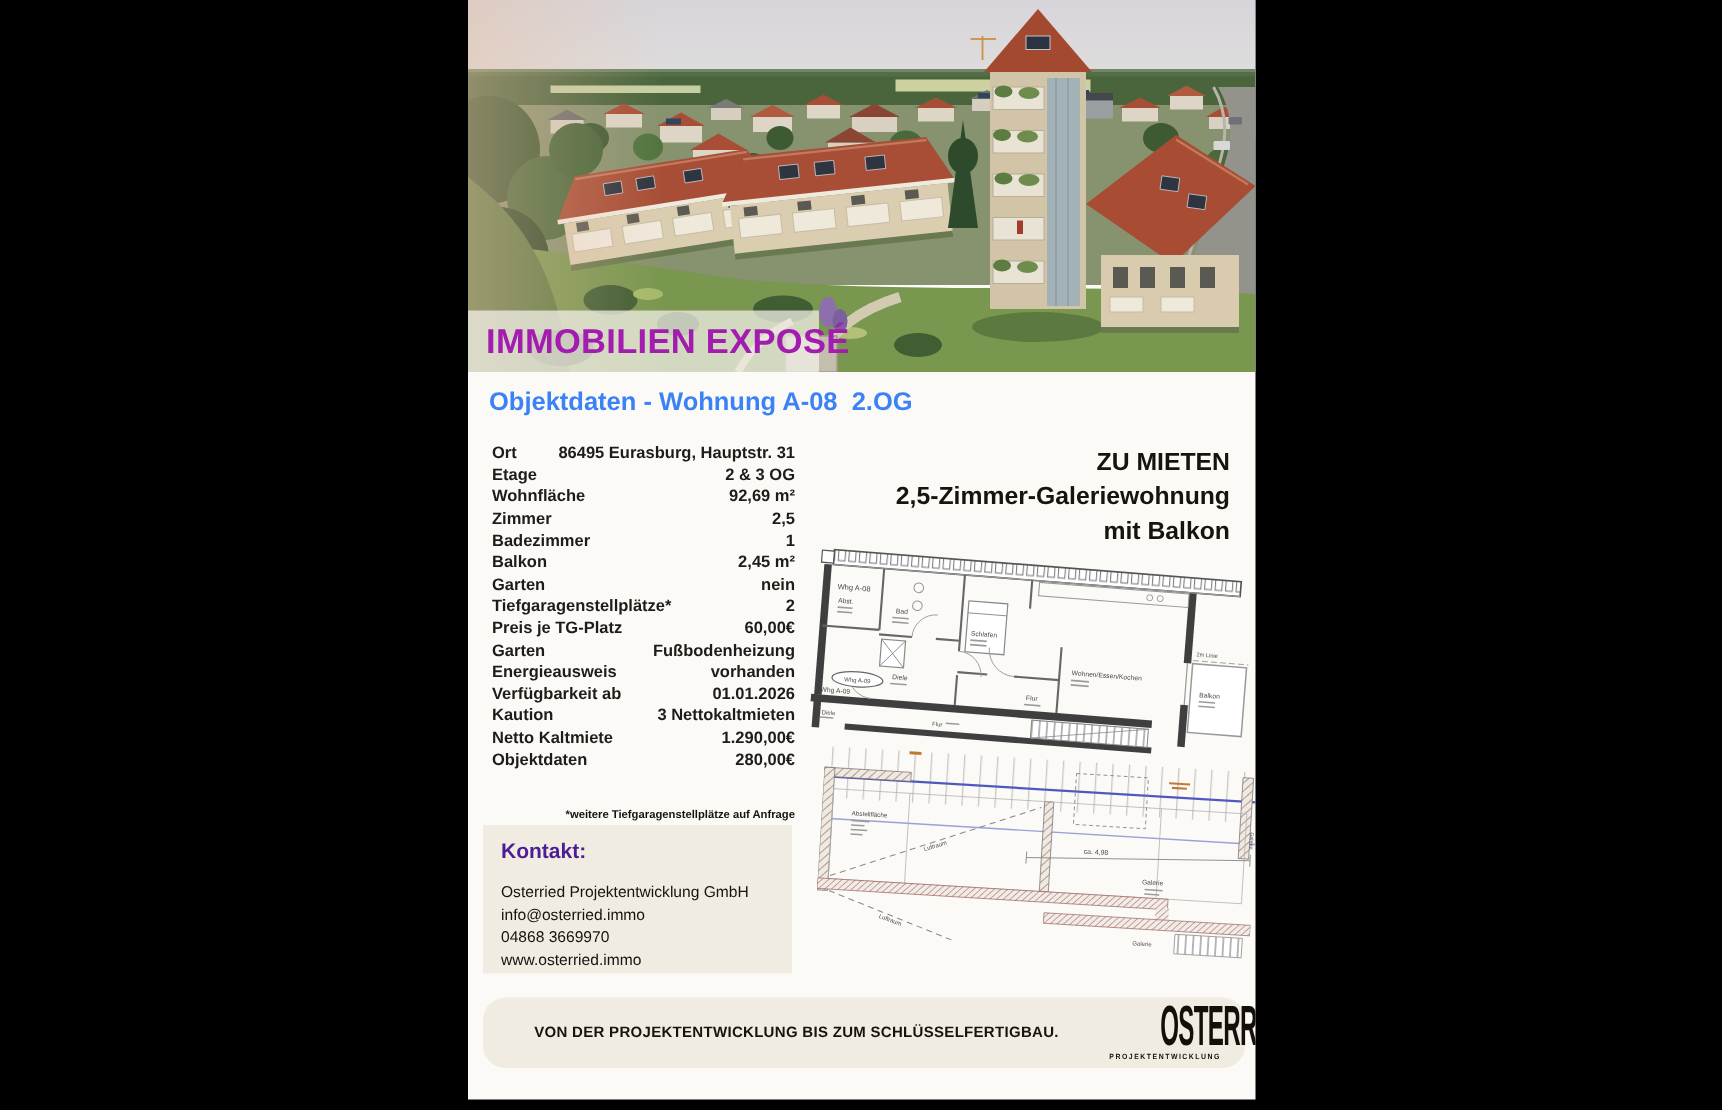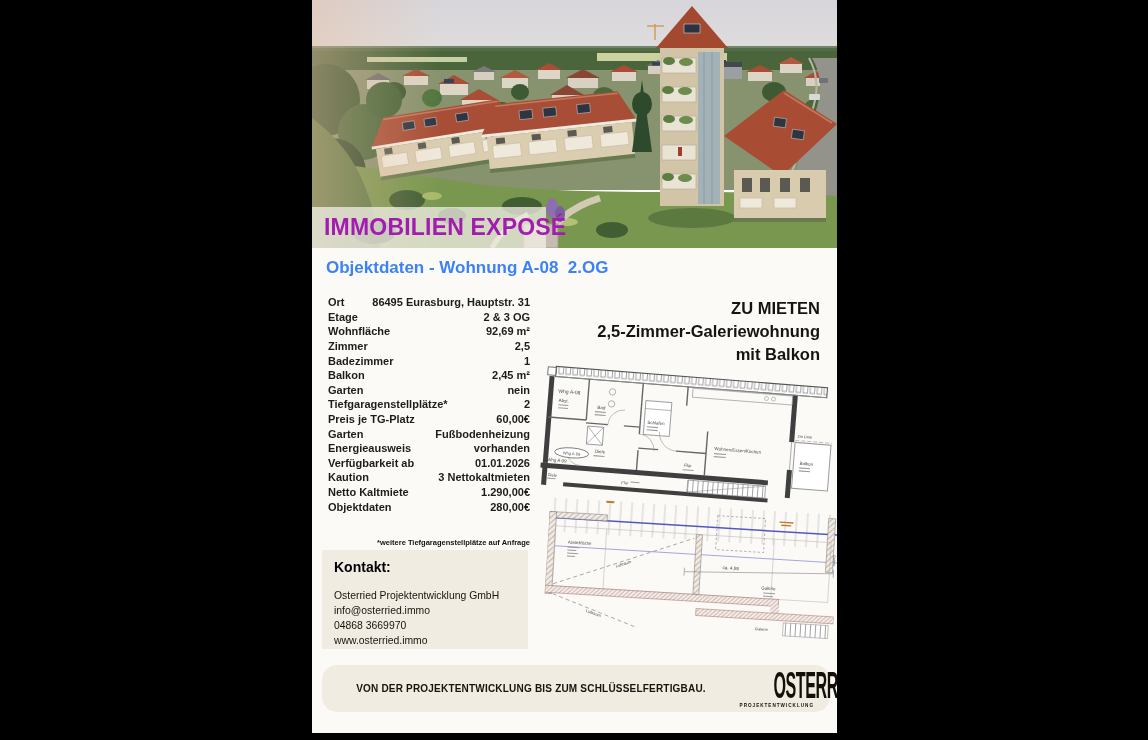--- a/index.html
+++ b/index.html
@@ -39,21 +39,21 @@
   }
   .footnote{
     position:absolute;left:16px;top:538px;width:202px;text-align:right;
     font-size:7.5px;font-weight:bold;color:#15140f;
   }
   
   .contact{
     position:absolute;left:10px;top:550px;width:206px;height:99px;
     background:#f1ece2;box-sizing:border-box;padding:9px 12px;
   }
-  .contact-heading{font-size:14px;font-weight:bold;color:#000000;margin-bottom:13px;}
+  .contact-heading{font-size:14px;font-weight:bold;color:#4c1d95;margin-bottom:13px;}
   .contact-line{font-size:10.4px;font-weight:normal;color:#15140f;line-height:15px;white-space:nowrap;}
   
   .footer{
     position:absolute;left:10px;top:665px;width:508px;height:47px;
     background:#f1ece2;display:flex;align-items:center;box-sizing:border-box;border-radius:15px;
   }
   .slogan{
     flex:1;text-align:center;font-size:10px;font-weight:bold;color:#15140f;
     letter-spacing:0.2px;padding-left:14px;white-space:nowrap;
   }

